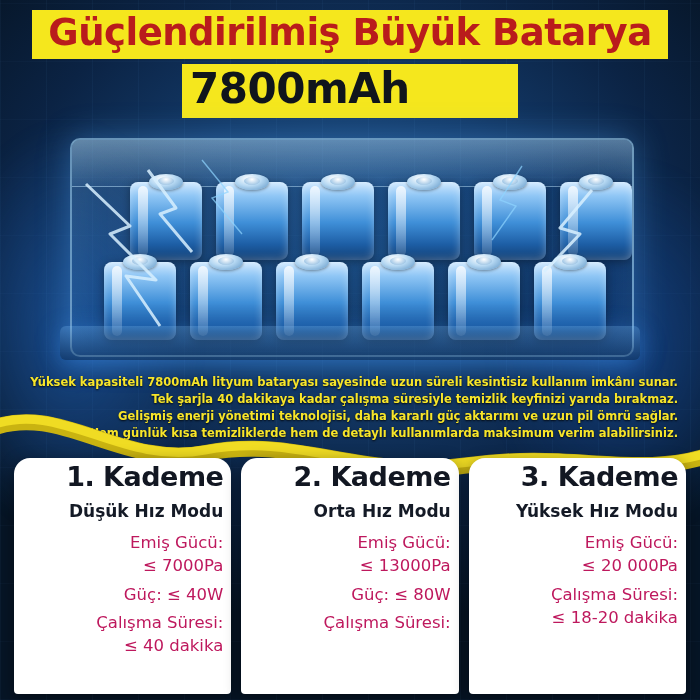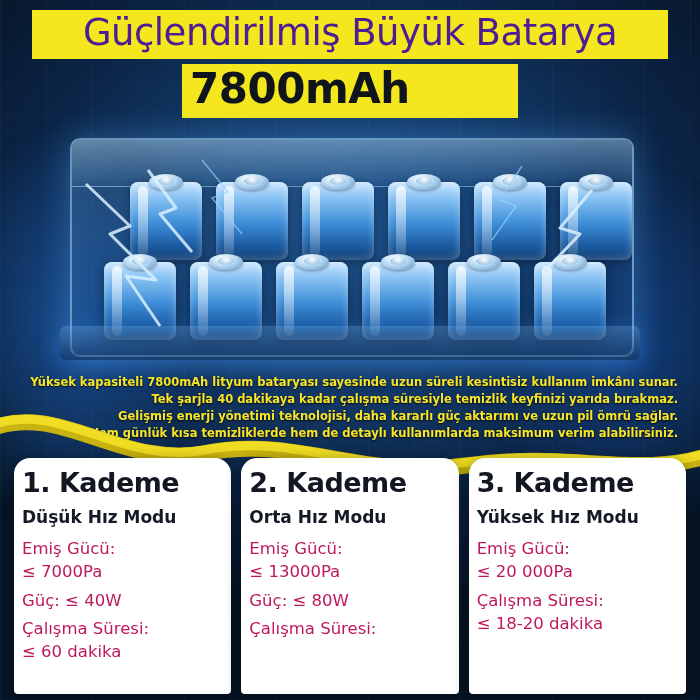--- a/index.html
+++ b/index.html
@@ -54,24 +54,24 @@
     top: 10px;
     left: 32px;
     right: 32px;
     background: #f5e71d;
     padding: 4px 6px 6px 6px;
     text-align: center;
     box-sizing: border-box;
   }
   .title-band .title-text {
     font-family: "DejaVu Sans", sans-serif;
-    font-weight: normal;
+    font-weight: bold;
     font-size: 37px;
     line-height: 1.05;
-    color: #4c1d95;
+    color: #b91c1c;
     letter-spacing: -0.5px;
     white-space: nowrap;
   }
   .capacity-band {
     position: absolute;
     top: 64px;
     left: 182px;
     right: 182px;
     background: #f5e71d;
     padding: 4px 8px 8px 8px;
@@ -215,23 +215,23 @@
     width: 672px;
     height: 236px;
     display: flex;
     gap: 10px;
   }
   .card {
     flex: 1;
     background: #ffffff;
     border-radius: 16px 16px 4px 4px;
     box-shadow: 0 4px 16px rgba(0,0,0,0.45);
-    padding: 10px 8px 6px 8px;
+    padding: 4px 8px 6px 8px;
     box-sizing: border-box;
-    text-align: left;
+    text-align: right;
     color: #0d1320;
   }
   .card-title {
     font-weight: bold;
     font-size: 27px;
     line-height: 1.1;
     color: #121722;
     margin-bottom: 9px;
     letter-spacing: -0.5px;
   }
@@ -360,21 +360,21 @@
   </svg>
 
   <div class="cards">
     <div class="card">
       <div class="card-title">1. Kademe</div>
       <div class="card-mode">Düşük Hız Modu</div>
       <div class="card-line">Emiş Gücü:</div>
       <div class="card-line tight">≤ 7000Pa</div>
       <div class="card-line tight">Güç: ≤ 40W</div>
       <div class="card-line">Çalışma Süresi:</div>
-      <div class="card-line">≤ 60 dakika</div>
+      <div class="card-line">≤ 40 dakika</div>
     </div>
     <div class="card">
       <div class="card-title">2. Kademe</div>
       <div class="card-mode">Orta Hız Modu</div>
       <div class="card-line">Emiş Gücü:</div>
       <div class="card-line tight">≤ 13000Pa</div>
       <div class="card-line tight">Güç: ≤ 80W</div>
       <div class="card-line">Çalışma Süresi:</div>
     </div>
     <div class="card">

